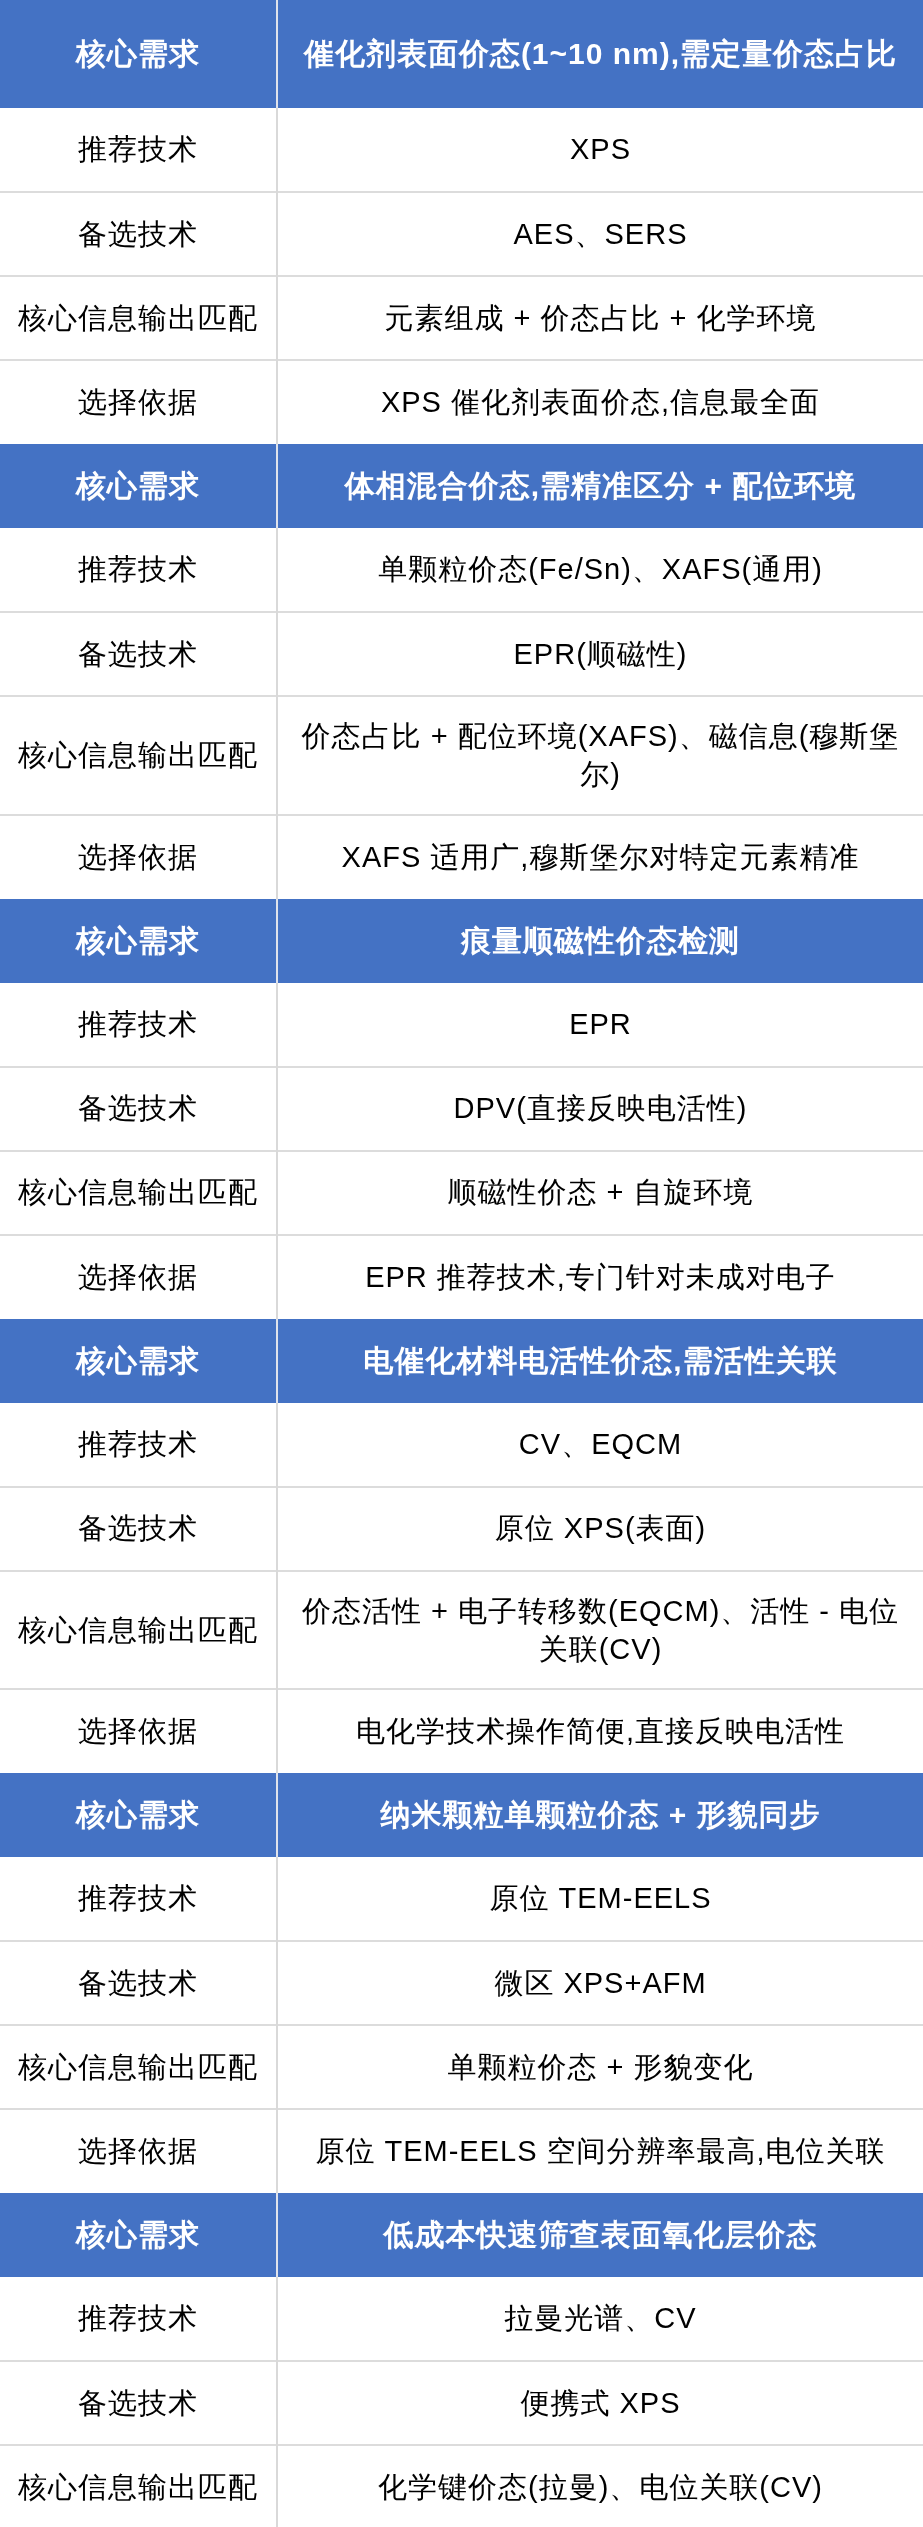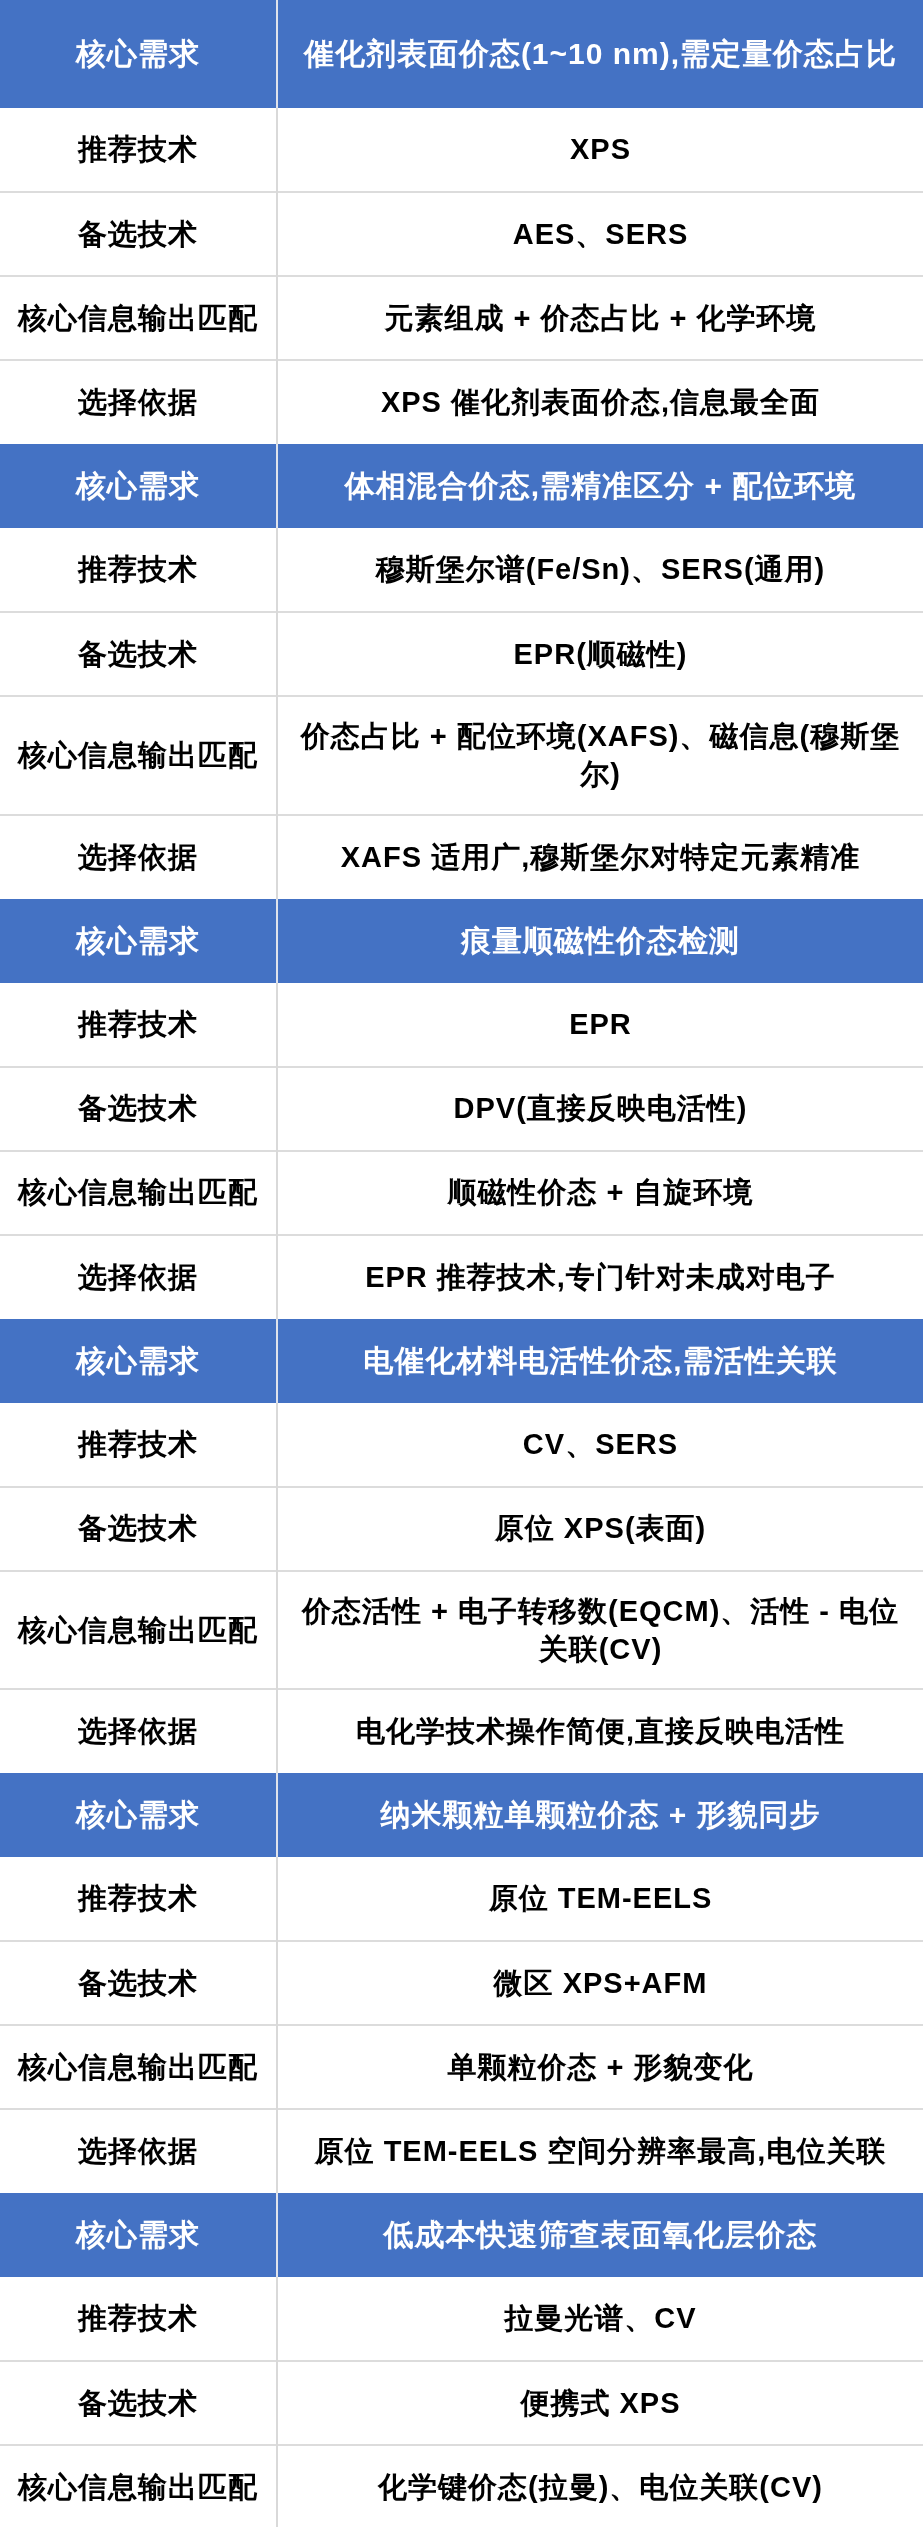--- a/index.html
+++ b/index.html
@@ -29,21 +29,21 @@
     padding: 20px 16px;
     word-break: break-word;
   }
   tr { height: 84px; }
   tr.tall { height: 108px; }
   td.label {
     border-right: 2px solid #D9D9D9;
     padding: 6px 2px;
   }
   
-  tr td { border-top: 2px solid #DCDCDC; font-weight: bold; }
+  tr td { border-top: 2px solid #DCDCDC; }
   tbody tr:first-child td,
   tr.header td,
   tr.header + tr td { border-top: none; }
   tr.header td {
     background: #4472C4;
     color: #FFFFFF;
     font-weight: 700;
     font-size: 30px;
   }
   tr.header td.label {
@@ -79,21 +79,21 @@
         <tr>
           <td class="label">选择依据</td>
           <td class="value">XPS 催化剂表面价态,信息最全面</td>
         </tr>
         <tr class="header">
           <td class="label">核心需求</td>
           <td class="value">体相混合价态,需精准区分 + 配位环境</td>
         </tr>
         <tr>
           <td class="label">推荐技术</td>
-          <td class="value">穆斯堡尔谱(Fe/Sn)、SERS(通用)</td>
+          <td class="value">单颗粒价态(Fe/Sn)、XAFS(通用)</td>
         </tr>
         <tr>
           <td class="label">备选技术</td>
           <td class="value">EPR(顺磁性)</td>
         </tr>
         <tr>
           <td class="label">核心信息输出匹配</td>
           <td class="value">价态占比 + 配位环境(XAFS)、磁信息(穆斯堡尔)</td>
         </tr>
         <tr>
@@ -119,21 +119,21 @@
         <tr>
           <td class="label">选择依据</td>
           <td class="value">EPR 推荐技术,专门针对未成对电子</td>
         </tr>
         <tr class="header">
           <td class="label">核心需求</td>
           <td class="value">电催化材料电活性价态,需活性关联</td>
         </tr>
         <tr>
           <td class="label">推荐技术</td>
-          <td class="value">CV、SERS</td>
+          <td class="value">CV、EQCM</td>
         </tr>
         <tr>
           <td class="label">备选技术</td>
           <td class="value">原位 XPS(表面)</td>
         </tr>
         <tr>
           <td class="label">核心信息输出匹配</td>
           <td class="value">价态活性 + 电子转移数(EQCM)、活性 - 电位关联(CV)</td>
         </tr>
         <tr>

